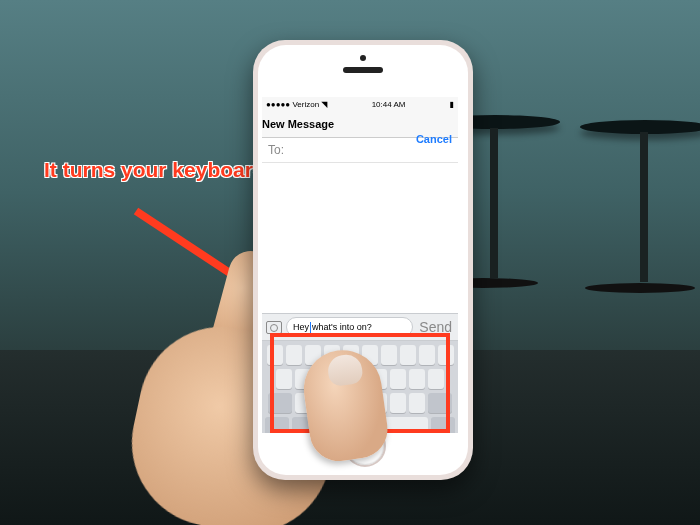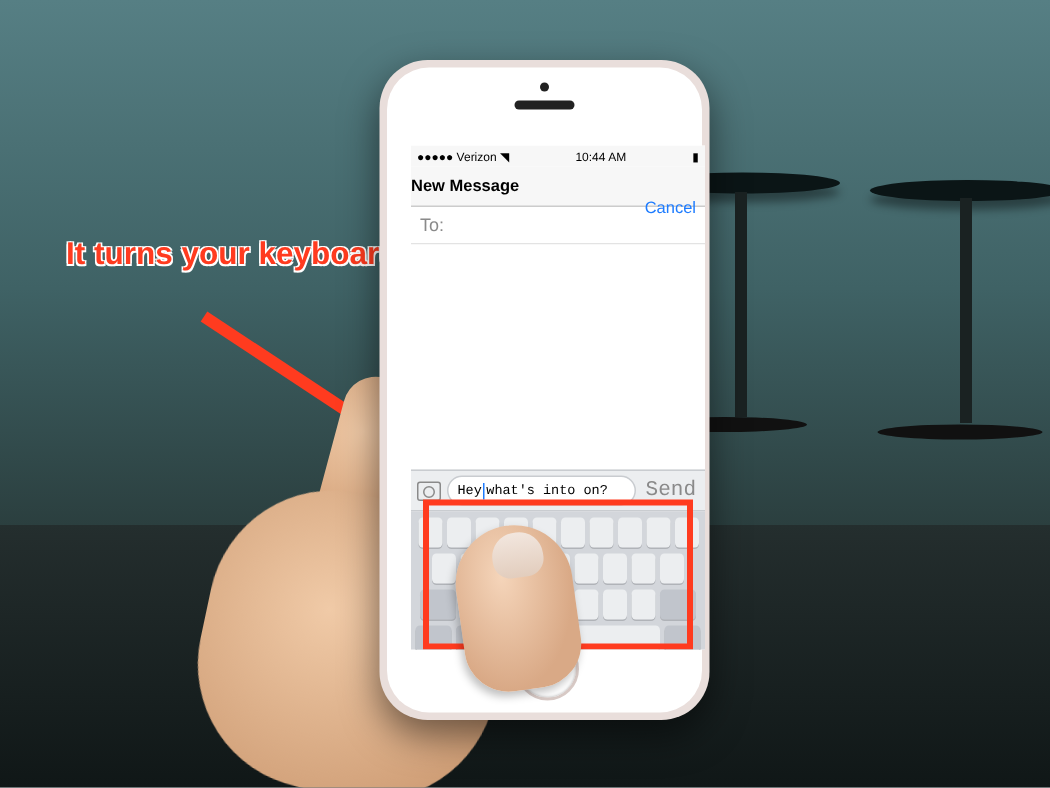--- a/index.html
+++ b/index.html
@@ -30,33 +30,33 @@
   
   .phone{position:absolute;left:253px;top:40px;width:220px;height:440px;
          background:#e9dedb;border-radius:32px;box-shadow:0 10px 25px rgba(0,0,0,.5);}
   .glass{position:absolute;left:5px;top:5px;width:210px;height:430px;border-radius:28px;
          background:#fff;}
   .speaker{position:absolute;left:50%;top:22px;width:40px;height:6px;margin-left:-20px;
            border-radius:4px;background:#222;}
   .cam{position:absolute;left:50%;top:10px;width:6px;height:6px;margin-left:-3px;border-radius:50%;background:#222;}
   .home{position:absolute;left:50%;bottom:8px;width:38px;height:38px;margin-left:-19px;
         border-radius:50%;background:#fff;border:2px solid #d7c9c5;box-shadow:inset 0 0 2px #aaa;}
-  .screen{position:absolute;left:16px;top:52px;width:196px;height:336px;background:#fff;
+  .screen{position:absolute;left:4px;top:52px;width:196px;height:336px;background:#fff;
           font-size:9px;color:#000;overflow:hidden;}
   
   .status{height:14px;background:#f7f7f7;display:flex;align-items:center;justify-content:space-between;
           padding:0 4px;font-size:8px;color:#000;}
   .navbar{height:26px;background:#f7f7f7;border-bottom:1px solid #ccc;display:flex;
           align-items:center;position:relative;font-size:11px;font-weight:600;}
-  .cancel{position:absolute;right:6px;color:#1e7cff;font-weight:400;margin-top:29px;}
+  .cancel{position:absolute;right:6px;color:#1e7cff;font-weight:700;margin-top:29px;}
   .tofield{height:24px;border-bottom:1px solid #e3e3e3;display:flex;align-items:center;
            padding:0 6px;color:#8a8a8a;font-size:12px;}
   .body{height:150px;background:#fff;}
   .inputbar{height:26px;background:#eceef0;border-top:1px solid #c9ccd0;border-bottom:1px solid #c9ccd0;
-            display:flex;align-items:center;padding:0 4px;gap:4px;font-family:Liberation Mono, monospace;}
+            display:flex;align-items:center;padding:0 4px;gap:4px;}
   .camicon{width:14px;height:11px;border:1px solid #8a8a8a;border-radius:2px;position:relative;}
   .camicon::before{content:"";position:absolute;left:3px;top:2px;width:6px;height:6px;border:1px solid #8a8a8a;border-radius:50%;}
   .msgbox{flex:1;height:18px;background:#fff;border:1px solid #c9ccd0;border-radius:10px;
           display:flex;align-items:center;padding:0 6px;font-size:9px;color:#000;position:relative;}
   .cursor{display:inline-block;width:1px;height:11px;background:#1e7cff;margin:0 1px;vertical-align:middle;}
   .send{color:#8a8a8a;font-size:14px;padding:0 2px;}
   .keyboard{height:96px;background:#d3d6db;padding:4px 3px;box-sizing:border-box;
             display:flex;flex-direction:column;gap:4px;}
   .krow{display:flex;gap:3px;justify-content:center;}
   .key{width:16px;height:20px;background:#eceef0;border-radius:3px;box-shadow:0 1px 0 #b0b3b8;}

